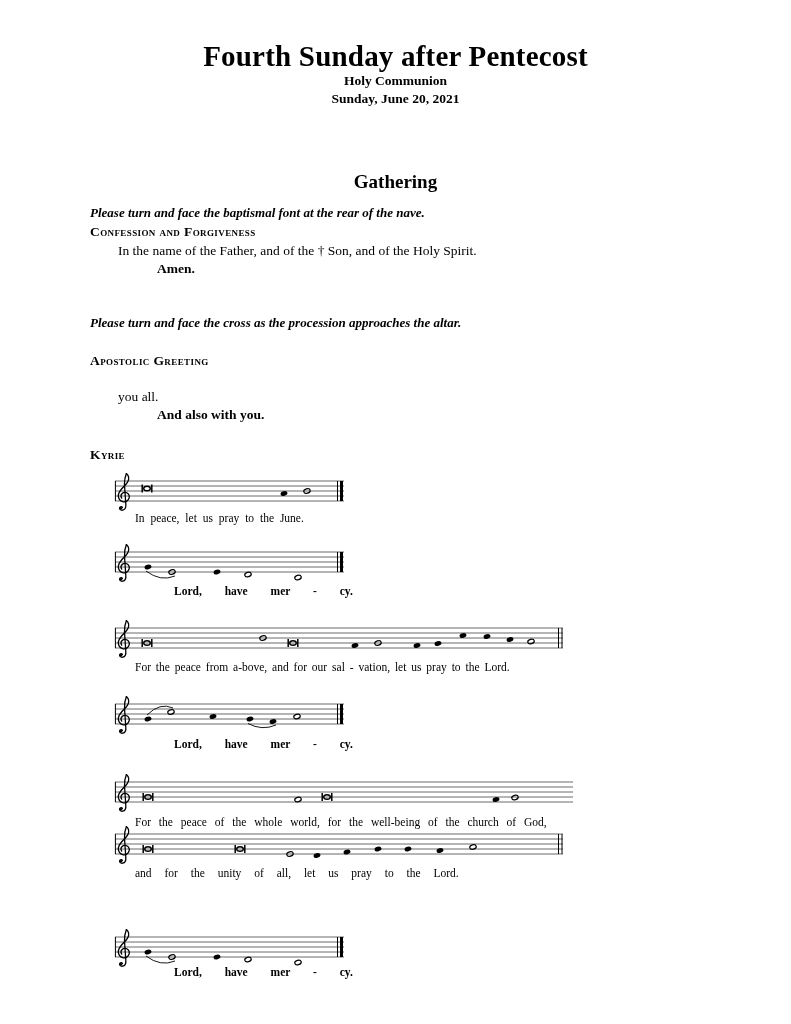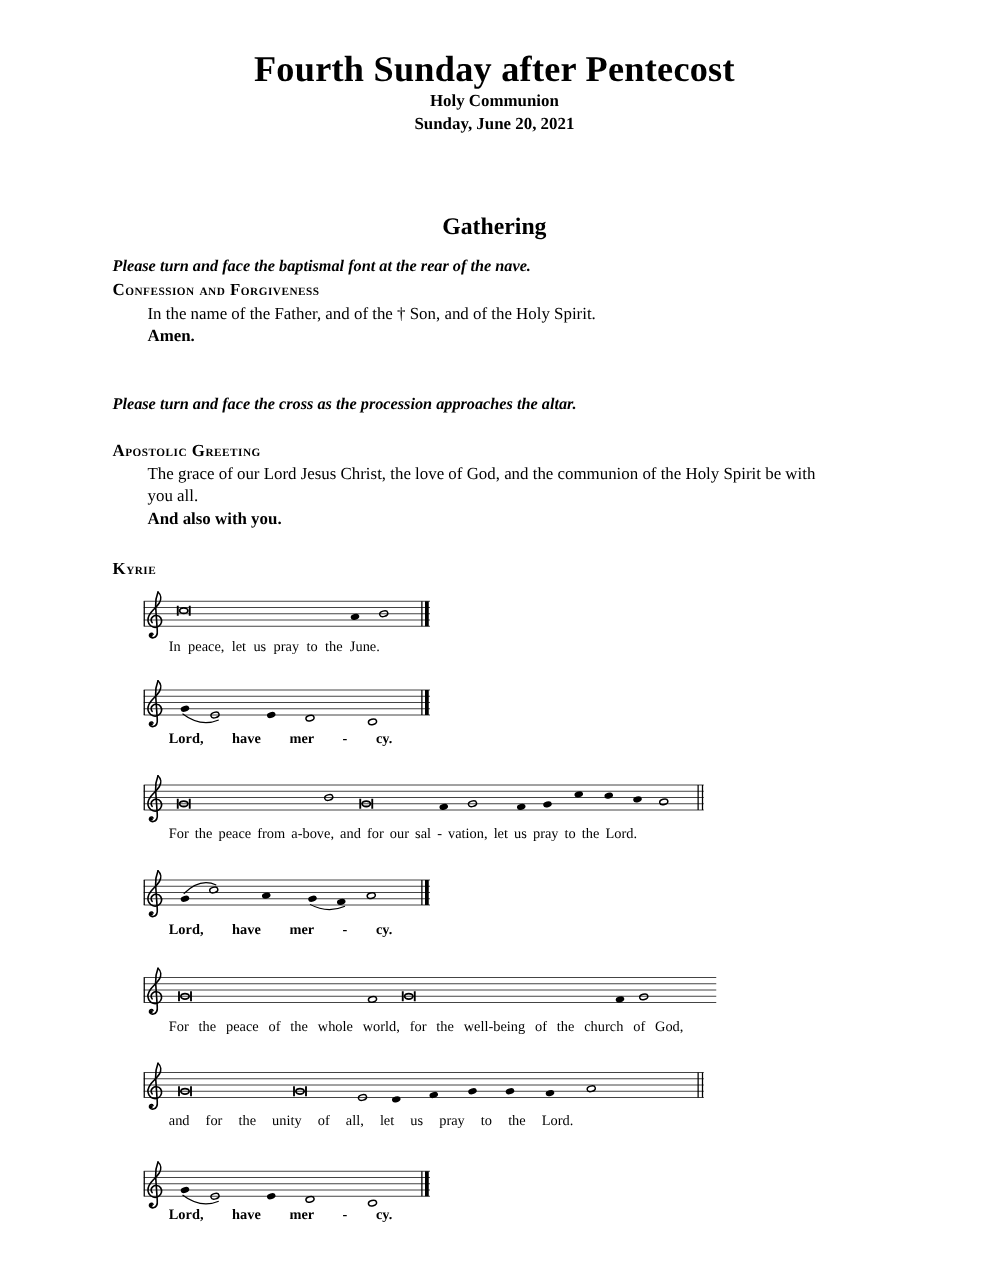--- a/index.html
+++ b/index.html
@@ -9,21 +9,21 @@
   }
   .abs { position:absolute; white-space:nowrap; }
   .center { left:0; width:791px; text-align:center; }
   .title { top:40px; font-size:29px; font-weight:bold; letter-spacing:0.2px; }
   .subtitle1 { top:73px; font-size:13.5px; font-weight:600; }
   .subtitle2 { top:91px; font-size:13.5px; font-weight:600; }
   .body-text { font-size:13.5px; }
   .sc { font-variant:small-caps; font-weight:bold; letter-spacing:0.4px; margin-right:8px; }
   .sc-solo { font-variant:small-caps; font-weight:bold; letter-spacing:0.4px; }
   .rubric { font-style:italic; font-weight:600; font-size:13px; }
-  .bold { font-weight:bold; }
+  .bold { font-weight:bold;margin-left:39px; }
   .prelude-row { top:144px; left:90px; }
   .gathering-heading { top:171px; font-size:19px; font-weight:bold; }
   .rubric1 { top:205px; left:90px; }
   .confession-label { top:224px; left:90px; }
   .confession-line { top:243px; left:118px; }
   .amen-line { top:261px; left:118px; }
   .hymn-row { top:297px; left:45px; }
   .hymn-num { display:inline-block; width:45px; font-weight:bold; }
   .rubric2 { top:315px; left:90px; }
   .greeting-label { top:353px; left:90px; }
@@ -50,21 +50,20 @@
 
   <div class="abs rubric rubric1">Please turn and face the baptismal font at the rear of the nave.</div>
 
   <div class="abs body-text sc-solo confession-label">Confession and Forgiveness</div>
   <div class="abs body-text confession-line">In the name of the Father, and of the † Son, and of the Holy Spirit.</div>
   <div class="abs body-text bold amen-line">Amen.</div>
 
   <div class="abs rubric rubric2">Please turn and face the cross as the procession approaches the altar.</div>
 
   <div class="abs body-text sc-solo greeting-label">Apostolic Greeting</div>
-  <div class="abs body-text greeting-1">The grace of our Lord Jesus Christ, the love of God, and the communion of the Holy Spirit be with</div>
   <div class="abs body-text greeting-2">you all.</div>
   <div class="abs body-text bold greeting-resp">And also with you.</div>
 
   <div class="abs body-text sc-solo kyrie-label">Kyrie</div>
 
   <div id="kyrie-staves">
       <div class="staff-block" style="top: 471px; width: 241px;">
         <svg width="241" height="58">
           <line x1="2" y1="10" x2="231" y2="10" stroke="#444" stroke-width="0.8"></line>
           <line x1="2" y1="15" x2="231" y2="15" stroke="#444" stroke-width="0.8"></line>
@@ -248,21 +247,21 @@
           </g>
           <g>
             <ellipse cx="383" cy="27.5" rx="3.5" ry="2.3" fill="#000000" transform="rotate(-16 383 27.5)"></ellipse>
           </g>
           <g>
             <ellipse cx="402" cy="25.5" rx="3.3" ry="2.2" fill="none" stroke="#000000" stroke-width="1.2" transform="rotate(-16 402 25.5)"></ellipse>
           </g>
         </svg>
         <div class="lyrics" style="top: 44px; left: 22px; word-spacing: 5px;">For the peace of the whole world, for the well-being of the church of God,</div>
       </div>
-      <div class="staff-block" style="top: 848px; width: 460px; text-align: right;">
+      <div class="staff-block" style="top: 824px; width: 460px; text-align: right;">
         <svg width="460" height="58">
           <line x1="2" y1="10" x2="450" y2="10" stroke="#444" stroke-width="0.8"></line>
           <line x1="2" y1="15" x2="450" y2="15" stroke="#444" stroke-width="0.8"></line>
           <line x1="2" y1="20" x2="450" y2="20" stroke="#444" stroke-width="0.8"></line>
           <line x1="2" y1="25" x2="450" y2="25" stroke="#444" stroke-width="0.8"></line>
           <line x1="2" y1="30" x2="450" y2="30" stroke="#444" stroke-width="0.8"></line>
           <line x1="2.4" y1="10" x2="2.4" y2="30" stroke="#000000" stroke-width="1"></line>
           <g fill="none" stroke="#000000" stroke-width="1.3" stroke-linecap="round">
             <path d="M13.4 2.6 C15.9 4.8 16.3 8.4 14.4 11.4 C12.6 14.2 9.8 16.4 7.8 19 C5.5 21.9 4.7 25.3 6.1 27.9 C7.6 30.7 11.2 31.7 13.8 30.1 C16.3 28.6 17 25.4 15.5 23.2 C14 21 10.9 20.7 9.1 22.5 C7.9 23.7 7.7 25.7 8.7 27.1"></path>
             <path d="M13.4 2.6 C11.9 6.4 11.3 10.2 11.5 14 L12.8 33.2 C13.1 36.2 12.2 38.7 9.7 39.2 C7.6 39.6 6.1 38.1 6.7 36.6 C7.2 35.4 8.9 35.3 9.4 36.4"></path>

